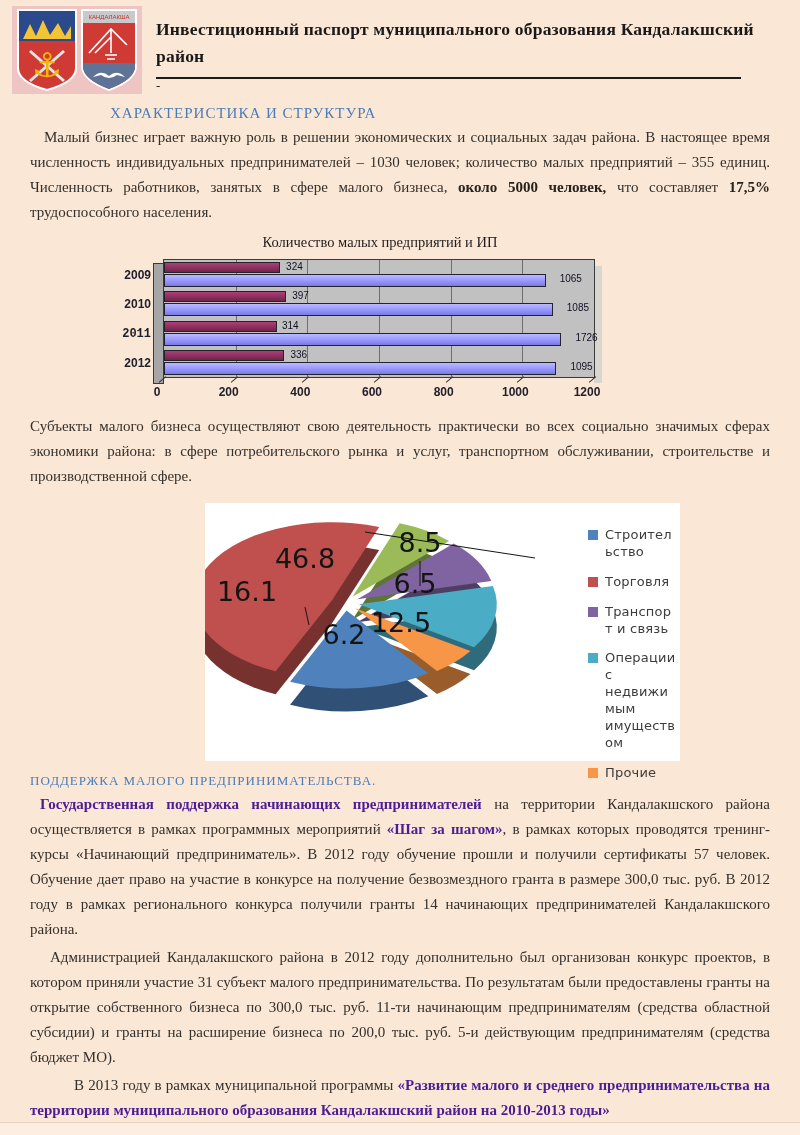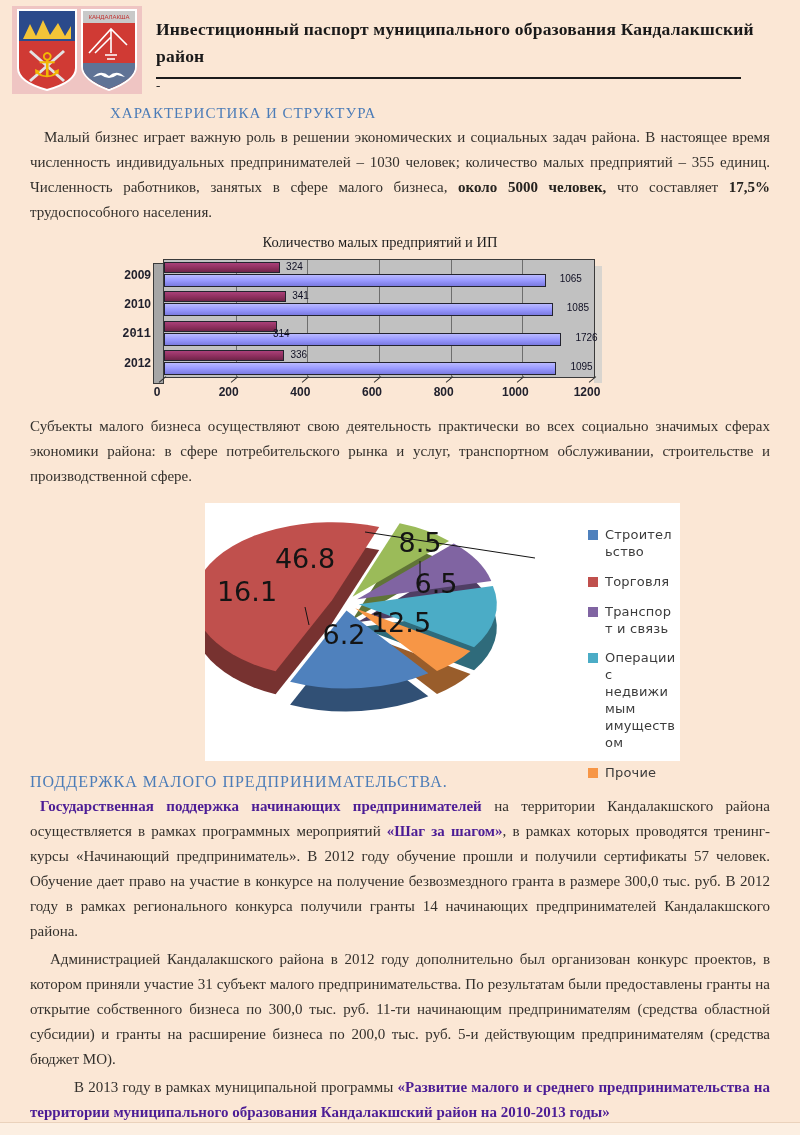--- a/index.html
+++ b/index.html
@@ -10,21 +10,21 @@
   .emblem-tile{width:130px;height:88px;background:#EFC5C3;display:flex;gap:4px;align-items:center;justify-content:center;flex:none;}
   .title-wrap{flex:1;padding-left:14px;padding-top:10px;}
   .doc-title{font-size:17.5px;font-weight:bold;color:#191919;margin:0;line-height:1.55;letter-spacing:0.2px;}
   .hdr-rule{border-top:2px solid #1c1c1c;margin-top:7px;width:585px;}
   .hdr-dash{font-size:13px;color:#1c1c1c;margin-top:1px;line-height:12px;}
   
   .section-bar{margin:10px 0 0 95px;width:667px;height:31px;background:#F7D2B2;display:flex;align-items:center;padding-left:16px;box-sizing:border-box;}
   .section-bar span{color:#A04A3D;font-size:15.5px;letter-spacing:1.5px;}
   
   .sub-head{color:#4B7CB8;font-size:15px;font-weight:normal;letter-spacing:1px;margin:11px 0 3px 110px;}
-  .sub-head2{color:#4B7CB8;font-size:16px;font-weight:normal;letter-spacing:1px;margin:12px 0 3px 30px;}
+  .sub-head2{color:#4B7CB8;font-size:13px;font-weight:normal;letter-spacing:1px;margin:12px 0 3px 30px;}
   
   .body-p{margin:3px 30px 0 30px;font-size:15px;line-height:25px;text-align:justify;}
   .ind1{text-indent:14px;} .ind2{text-indent:20px;} .ind3{text-indent:44px;} .ind0{text-indent:10px;}
   .b{font-weight:bold;color:#26231F;}
   .br{font-weight:bold;color:#4c1d95;}
   
   .chart-title{text-align:center;font-size:14.5px;color:#1d1d1d;margin:9px 40px 0 0;}
   .bc-wrap{position:relative;height:152px;margin:8px 0 0 163px;width:430px;font-family:"Liberation Sans",sans-serif;}
   .bc-plot{position:absolute;left:0;top:0;width:430px;height:117px;background:#C1C1C1;border:1px solid #3a3a3a;}
   .bc-wall{position:absolute;left:-10px;top:4px;width:9px;height:119px;background:#A6A6A6;border:1px solid #3a3a3a;}
@@ -91,25 +91,25 @@
         <div class="bc-grid" style="left: 71.6667px;"></div>
         <div class="bc-grid" style="left: 143.333px;"></div>
         <div class="bc-grid" style="left: 215px;"></div>
         <div class="bc-grid" style="left: 286.667px;"></div>
         <div class="bc-grid" style="left: 358.333px;"></div>
         <div class="bc-bar s0" style="top: 2px; height: 11px; left: 0px; width: 116.1px;"></div>
         <div class="bc-val" style="left: 122.1px; top: 1px;">324</div>
         <div class="bc-bar s1" style="top: 14px; height: 13px; left: 0px; width: 381.625px;"></div>
         <div class="bc-val" style="left: 395.625px; top: 13px;">1065</div>
         <div class="bc-bar s0" style="top: 31.25px; height: 11px; left: 0px; width: 122.192px;"></div>
-        <div class="bc-val" style="left: 128.192px; top: 30.25px;">341</div>
+        <div class="bc-val" style="left: 128.192px; top: 30.25px;">397</div>
         <div class="bc-bar s1" style="top: 43.25px; height: 13px; left: 0px; width: 388.792px;"></div>
         <div class="bc-val" style="left: 402.792px; top: 42.25px;">1085</div>
         <div class="bc-bar s0" style="top: 60.5px; height: 11px; left: 0px; width: 112.517px;"></div>
-        <div class="bc-val" style="left: 109px; top: 59.5px; margin-top: 8px;">314</div>
+        <div class="bc-val" style="left: 118px; top: 59.5px;">314</div>
         <div class="bc-bar s1" style="top: 72.5px; height: 13px; left: 0px; width: 397.392px;"></div>
         <div class="bc-val" style="left: 411.392px; top: 71.5px;">1726</div>
         <div class="bc-bar s0" style="top: 89.75px; height: 11px; left: 0px; width: 120.4px;"></div>
         <div class="bc-val" style="left: 126.4px; top: 88.75px;">336</div>
         <div class="bc-bar s1" style="top: 101.75px; height: 13px; left: 0px; width: 392.375px;"></div>
         <div class="bc-val" style="left: 406.375px; top: 100.75px;">1095</div>
       </div>
   <div class="bc-ylab" style="top: 9px;">2009</div>
       <div class="bc-ylab" style="top: 38.25px;">2010</div>
       <div class="bc-ylab" style="top: 67.5px; font-family: Liberation Mono, monospace;">2011</div>
@@ -146,21 +146,21 @@
         <path d="M 150.15752332873097 105.16137068995488 L 265.4456301384379 148.0309857435347 A 138 78 0 0 1 231.9861794281599 167.9693868352128 Z" fill="#F79646"></path>
         <path d="M 141.49180548711345 107.45729903601497 L 223.32046158654236 170.26531518127288 A 138 78 0 0 1 85.06831262977626 178.6396684267323 Z" fill="#4F81BD"></path>
         <path d="M 127.025549841754 97.18234436364213 L 70.6020569844168 168.36471375435946 A 138 78 0 0 1 174.22432962069632 23.886319942341288 Z" fill="#C0504D"></path>
         <line x1="160" y1="29" x2="330" y2="55" stroke="#141414" stroke-width="1"></line>
         <line x1="215" y1="58" x2="215" y2="83" stroke="#141414" stroke-width="1"></line>
         <line x1="100" y1="104" x2="104" y2="122" stroke="#141414" stroke-width="1"></line>
       </svg>
     <div id="pieLabels">
         <div class="pie-num" style="left: 42px; top: 88px;">16.1</div>
         <div class="pie-num" style="left: 100px; top: 55px;">46.8</div>
-        <div class="pie-num" style="left: 231px; top: 80px;">6.5</div>
+        <div class="pie-num" style="left: 210px; top: 80px;">6.5</div>
         <div class="pie-num" style="left: 215px; top: 39px;">8.5</div>
         <div class="pie-num" style="left: 196px; top: 119px;">12.5</div>
         <div class="pie-num" style="left: 139px; top: 131px;">6.2</div>
       </div>
     <div class="legend" id="pieLegend">
         <div class="legend-item">
           <span class="swatch" style="background: rgb(79, 129, 189);"></span>
           <span>Строительство</span>
         </div>
         <div class="legend-item">

